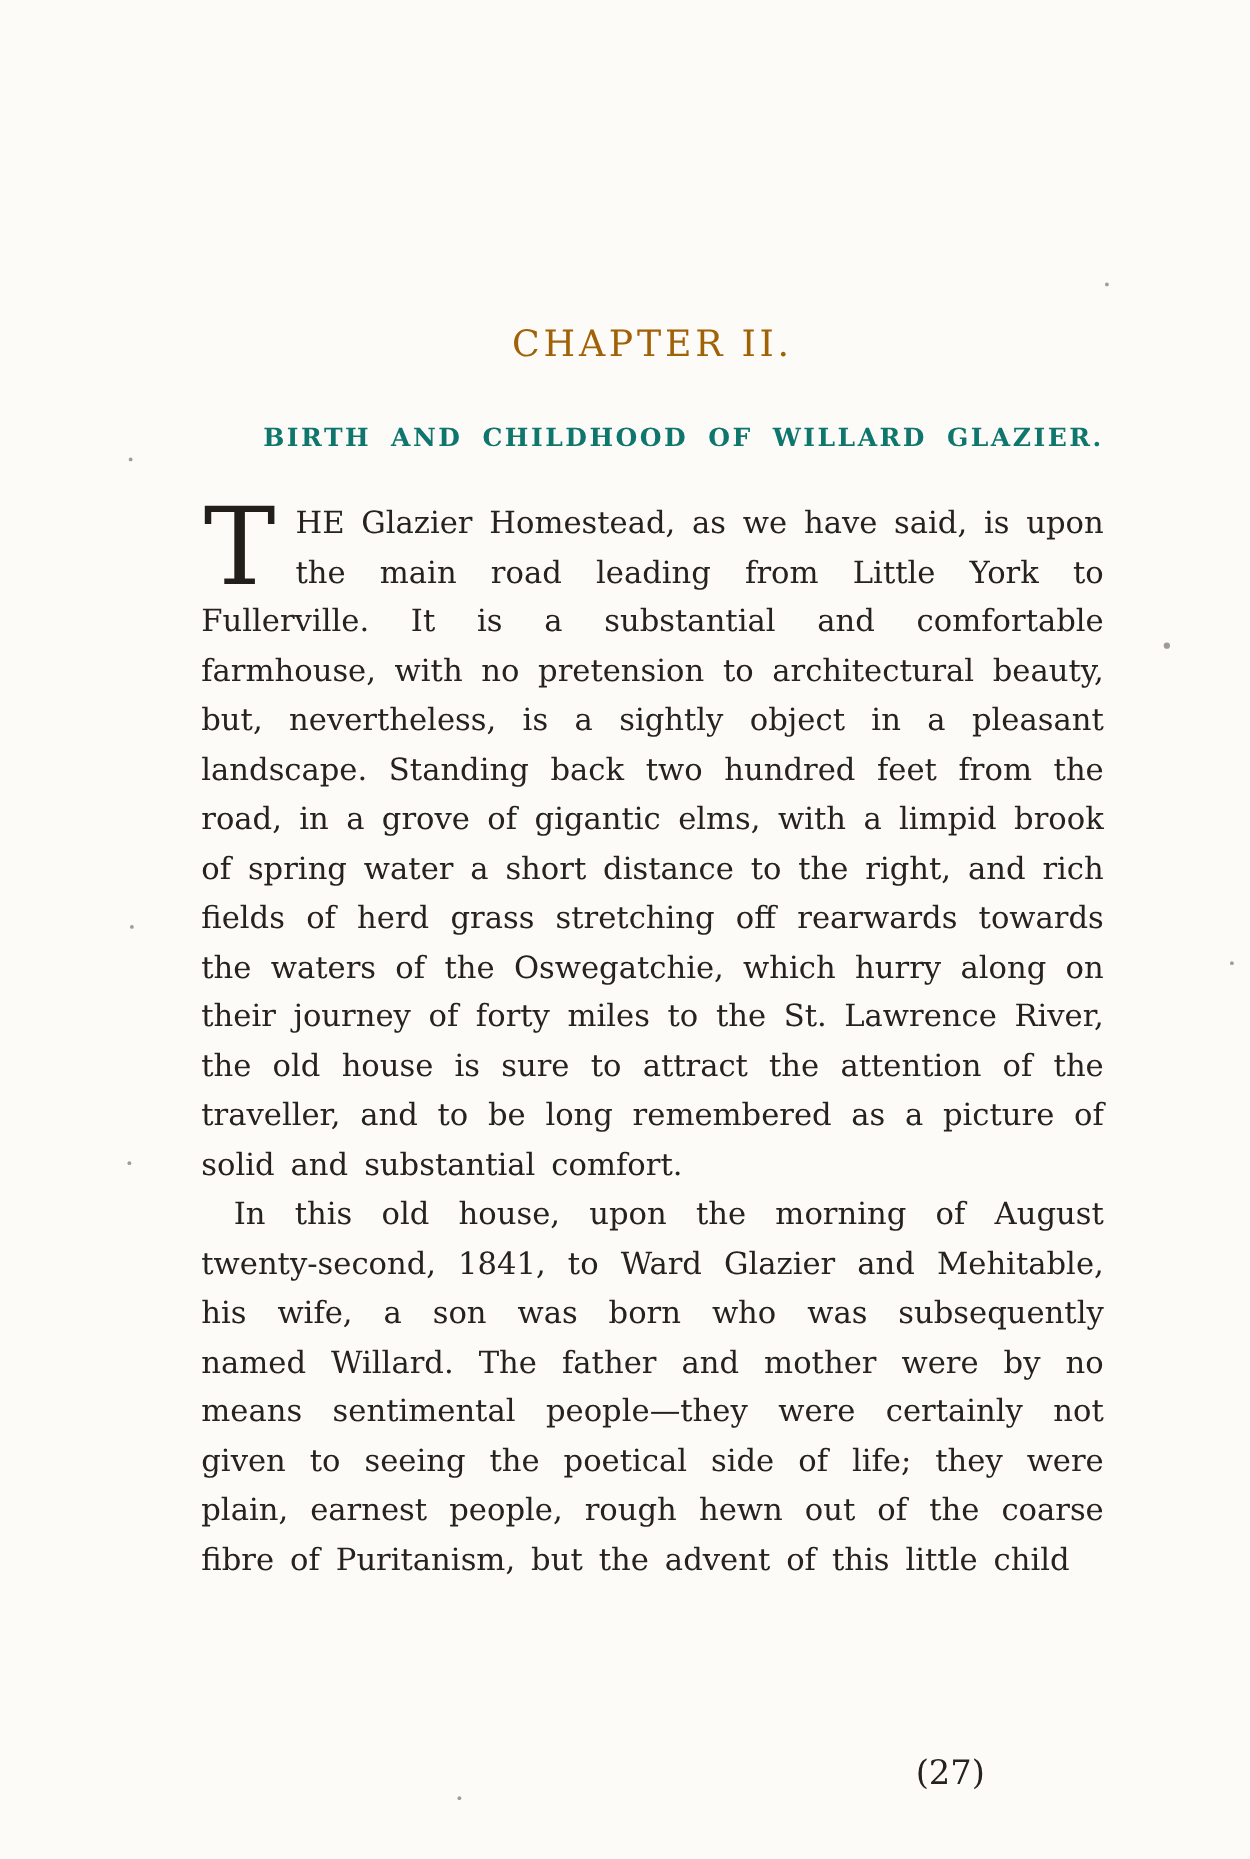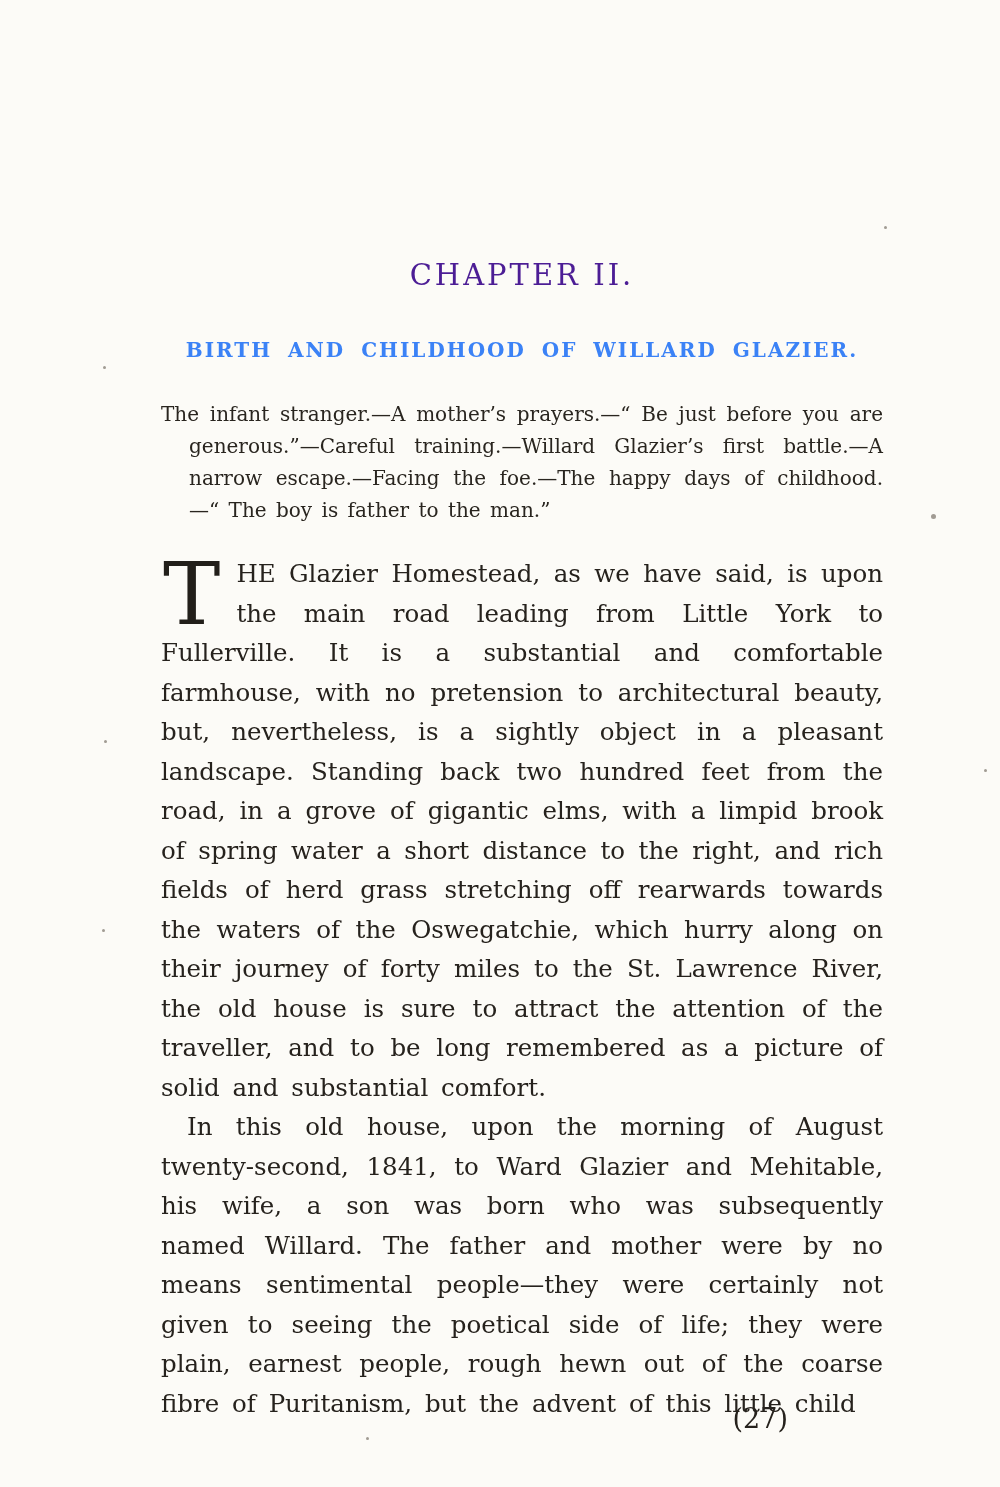--- a/index.html
+++ b/index.html
@@ -17,30 +17,30 @@
     left: 161px;
     top: 258px;
     width: 722px;
   }
   .chapter-title {
     margin: 0 0 46px 0;
     font-size: 29px;
     font-weight: 400;
     letter-spacing: 3px;
     text-align: center;
-    color: #4c1d95;
+    color: #a16207;
   }
   .chapter-subtitle {
     margin: 0 0 36px 0;
     font-size: 20px;
     font-weight: 700;
     letter-spacing: 2px;
     word-spacing: 7px;
-    text-align: center;
-    color: #3b82f6;
+    text-align: right;
+    color: #0f766e;
   }
   .summary {
     margin: 0 0 28px 0;
     font-size: 20px;
     line-height: 32px;
     text-align: justify;
     word-spacing: 3px;
     padding-left: 28px;
     text-indent: -28px;
     color: #29251f;
@@ -75,21 +75,20 @@
   }
 </style>
 </head>
 <body>
 
 <main class="content">
   <h1 class="chapter-title">CHAPTER II.</h1>
 
   <h2 class="chapter-subtitle">BIRTH AND CHILDHOOD OF WILLARD GLAZIER.</h2>
 
-  <p class="summary">The infant stranger.—A mother’s prayers.—“ Be just before you are generous.”—Careful training.—Willard Glazier’s first battle.—A narrow escape.—Facing the foe.—The happy days of childhood. —“ The boy is father to the man.”</p>
 
   <p class="body-para"><span class="dropcap">T</span><span>HE Glazier Homestead, as we have said, is upon the main road leading from Little York to Fullerville. It is a substantial and comfortable farmhouse, with no pretension to architectural beauty, but, nevertheless, is a sightly object in a pleasant landscape. Standing back two hundred feet from the road, in a grove of gigantic elms, with a limpid brook of spring water a short distance to the right, and rich fields of herd grass stretching off rearwards towards the waters of the Oswegatchie, which hurry along on their journey of forty miles to the St. Lawrence River, the old house is sure to attract the attention of the traveller, and to be long remembered as a picture of solid and substantial comfort.</span></p>
 
   <p class="body-para indented">In this old house, upon the morning of August twenty-second, 1841, to Ward Glazier and Mehitable, his wife, a son was born who was subsequently named Willard. The father and mother were by no means sentimental people—they were certainly not given to seeing the poetical side of life; they were plain, earnest people, rough hewn out of the coarse fibre of Puritanism, but the advent of this little child</p>
 </main>
 
 <div class="page-number">(27)</div>
 
 <div class="speck" style="left:884px; top:226px; width:3px; height:3px;"></div>
 <div class="speck" style="left:931px; top:514px; width:5px; height:5px;"></div>

